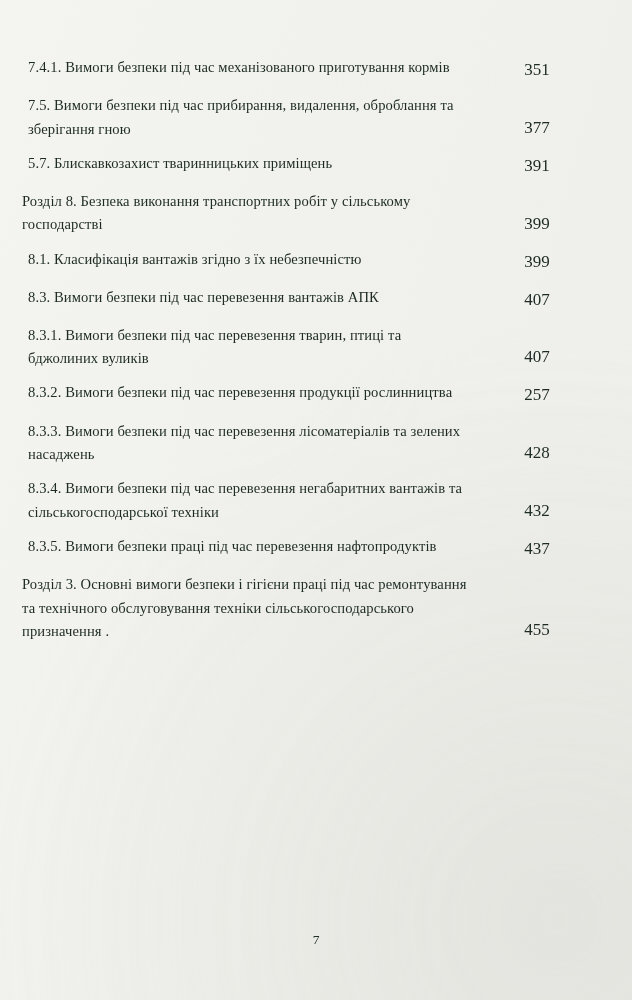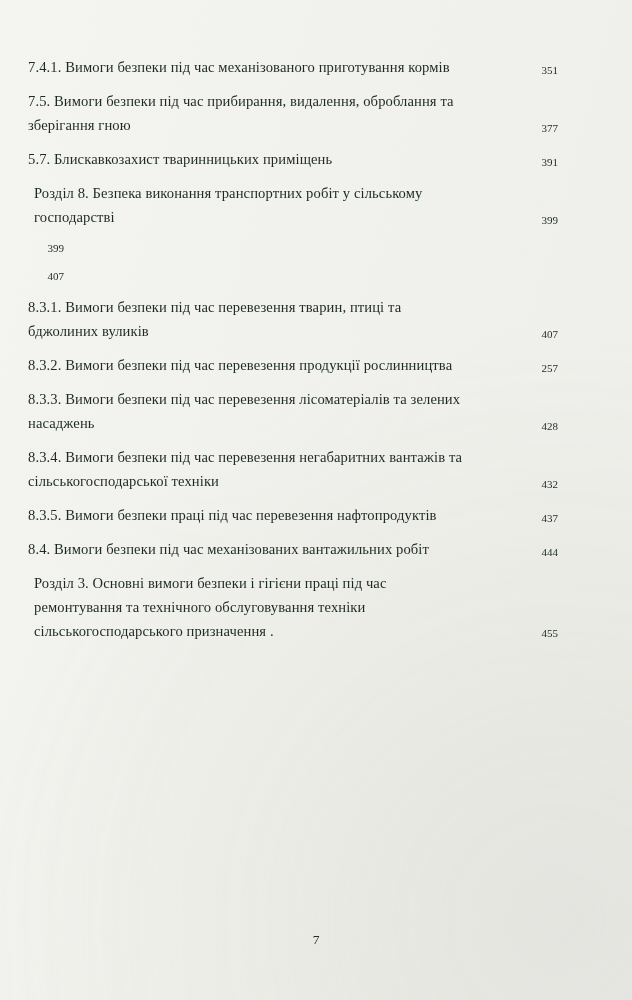--- a/index.html
+++ b/index.html
@@ -40,27 +40,27 @@
   }
   .entry .text {
     flex: 0 1 auto;
     max-width: 478px;
     letter-spacing: 0.1px;
     color: #1d2b24;
   }
   .entry .page-num {
     flex: 0 0 auto;
     width: 42px;
-    text-align: right;
-    font-size: 11px;
+    text-align: center;
+    font-size: 17px;
     color: #1d2b24;
     align-self: flex-end;
   }
   .entry.indent1 .text { padding-left: 6px; }
-  .entry.indent0 .text { padding-left: 0px; margin-left: 12px; }
+  .entry.indent0 .text { padding-left: 0px; }
   .folio {
     position: absolute;
     left: 0;
     top: 932px;
     width: 632px;
     text-align: center;
     font-size: 13.5px;
     color: #23302a;
   }
   .grain {
@@ -89,23 +89,25 @@
       </div>
       <div class="entry indent1">
         <span class="text">5.7. Блискавкозахист тваринницьких приміщень</span>
         <span class="page-num">391</span>
       </div>
       <div class="entry indent0">
         <span class="text">Розділ 8. Безпека виконання транспортних робіт у сільському господарстві</span>
         <span class="page-num">399</span>
       </div>
       <div class="entry indent1">
+        <span class="text">8.1. Класифікація вантажів згідно з їх небезпечністю</span>
         <span class="page-num">399</span>
       </div>
       <div class="entry indent1">
+        <span class="text">8.3. Вимоги безпеки під час перевезення вантажів АПК</span>
         <span class="page-num">407</span>
       </div>
       <div class="entry indent1">
         <span class="text">8.3.1. Вимоги безпеки під час перевезення тварин, птиці та бджолиних вуликів</span>
         <span class="page-num">407</span>
       </div>
       <div class="entry indent1">
         <span class="text">8.3.2. Вимоги безпеки під час перевезення продукції рослинництва</span>
         <span class="page-num">257</span>
       </div>
@@ -114,24 +116,20 @@
         <span class="page-num">428</span>
       </div>
       <div class="entry indent1">
         <span class="text">8.3.4. Вимоги безпеки під час перевезення негабаритних вантажів та сільськогосподарської техніки</span>
         <span class="page-num">432</span>
       </div>
       <div class="entry indent1">
         <span class="text">8.3.5. Вимоги безпеки праці під час перевезення нафтопродуктів</span>
         <span class="page-num">437</span>
       </div>
-      <div class="entry indent1">
-        <span class="text">8.4. Вимоги безпеки під час механізованих вантажильних робіт</span>
-        <span class="page-num">444</span>
-      </div>
       <div class="entry indent0">
         <span class="text">Розділ 3. Основні вимоги безпеки і гігієни праці під час ремонтування та технічного обслуговування техніки сільськогосподарського призначення .</span>
         <span class="page-num">455</span>
       </div>
     </div>
   <div class="folio">7</div>
   <div class="grain"></div>
 </div>
 
 </body></html>

